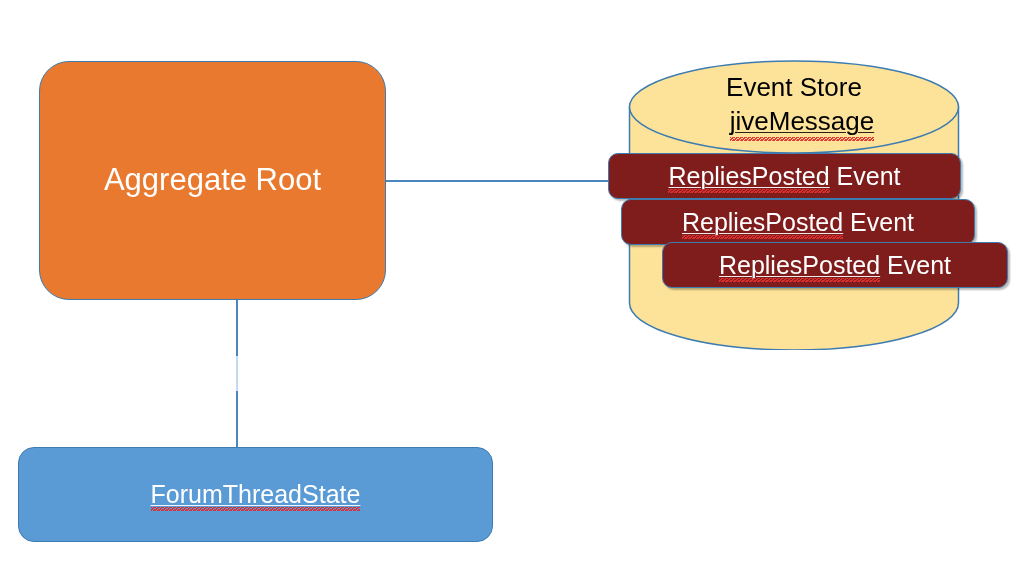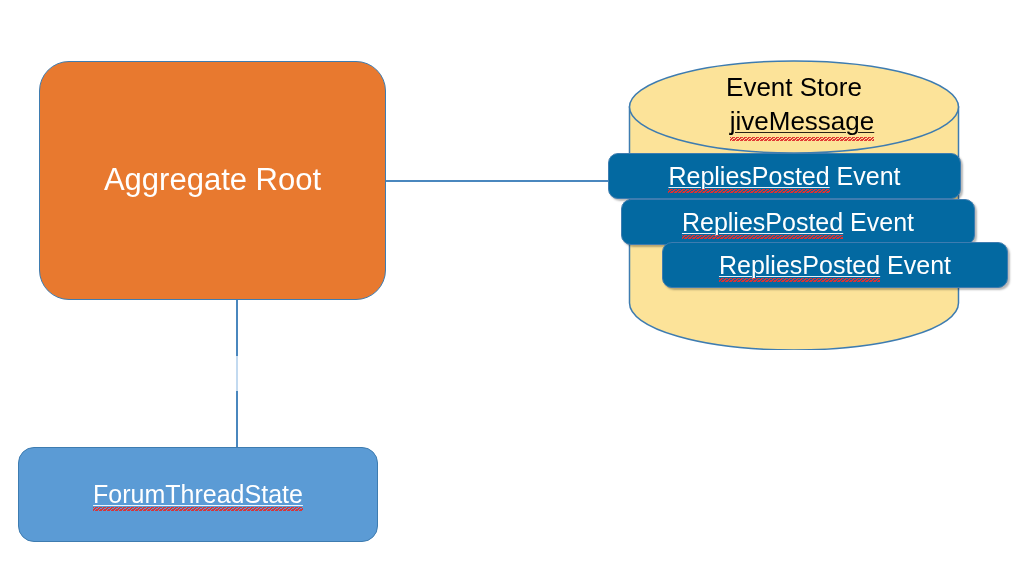--- a/index.html
+++ b/index.html
@@ -42,21 +42,21 @@
     color: #ffffff;
     font-size: 31px;
     font-weight: 300;
     z-index: 5;
   }
 
   
   #forum-thread-state {
     left: 18px;
     top: 443px;
-    width: 360px;
+    width: 475px;
     height: 95px;
     background: #5B9BD5;
     border: 1.5px solid #3E7CB0;
     border-radius: 16px;
     color: #ffffff;
     font-size: 25px;
     font-weight: 300;
     z-index: 5;
   }
 
@@ -83,21 +83,21 @@
     z-index: 2;
   }
 
   
   .event-box {
     position: absolute;
     box-sizing: border-box;
     display: flex;
     align-items: center;
     justify-content: center;
-    background: #0369a1;
+    background: #7f1d1d;
     border: 1.5px solid #3E7CB0;
     border-radius: 10px;
     color: #ffffff;
     font-size: 25px;
     font-weight: 300;
     box-shadow: 2px 2px 2px rgba(0,0,0,0.28);
   }
   #event-box-1 { left: 608px; top: 149px; width: 353px; height: 46px; z-index: 10; }
   #event-box-2 { left: 621px; top: 195px; width: 354px; height: 46px; z-index: 11; }
   #event-box-3 { left: 662px; top: 238px; width: 346px; height: 46px; z-index: 12; }

